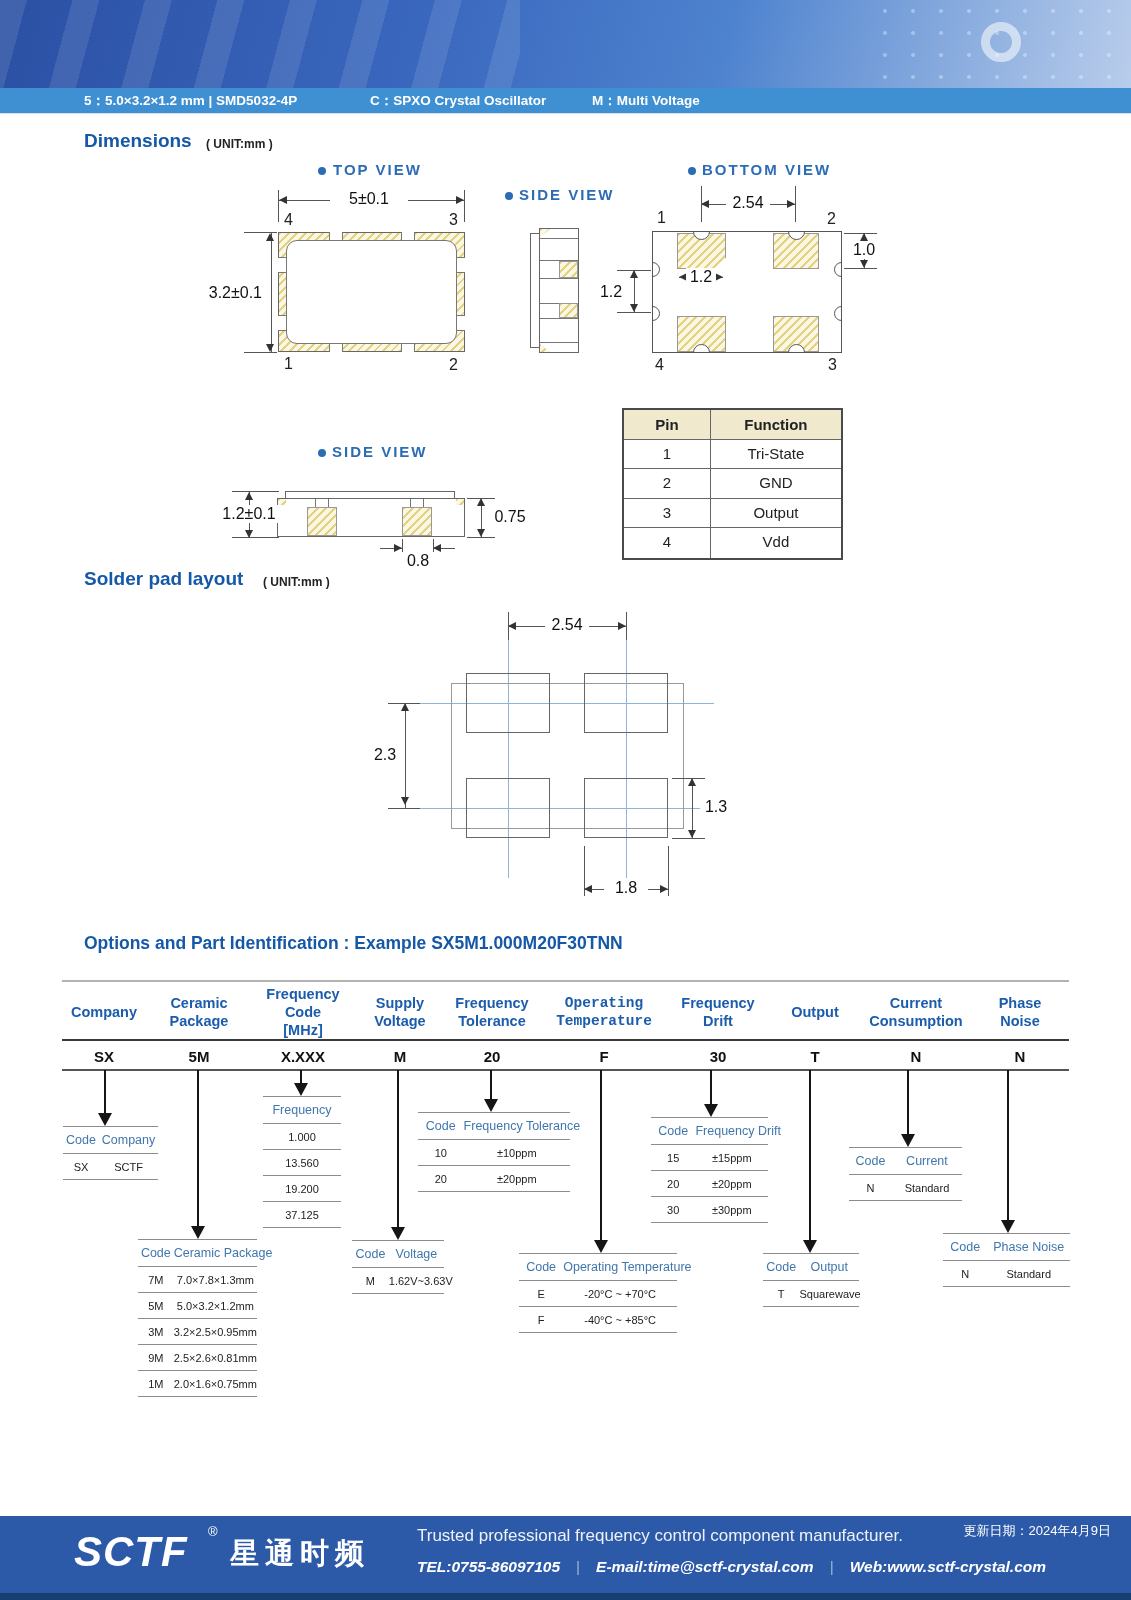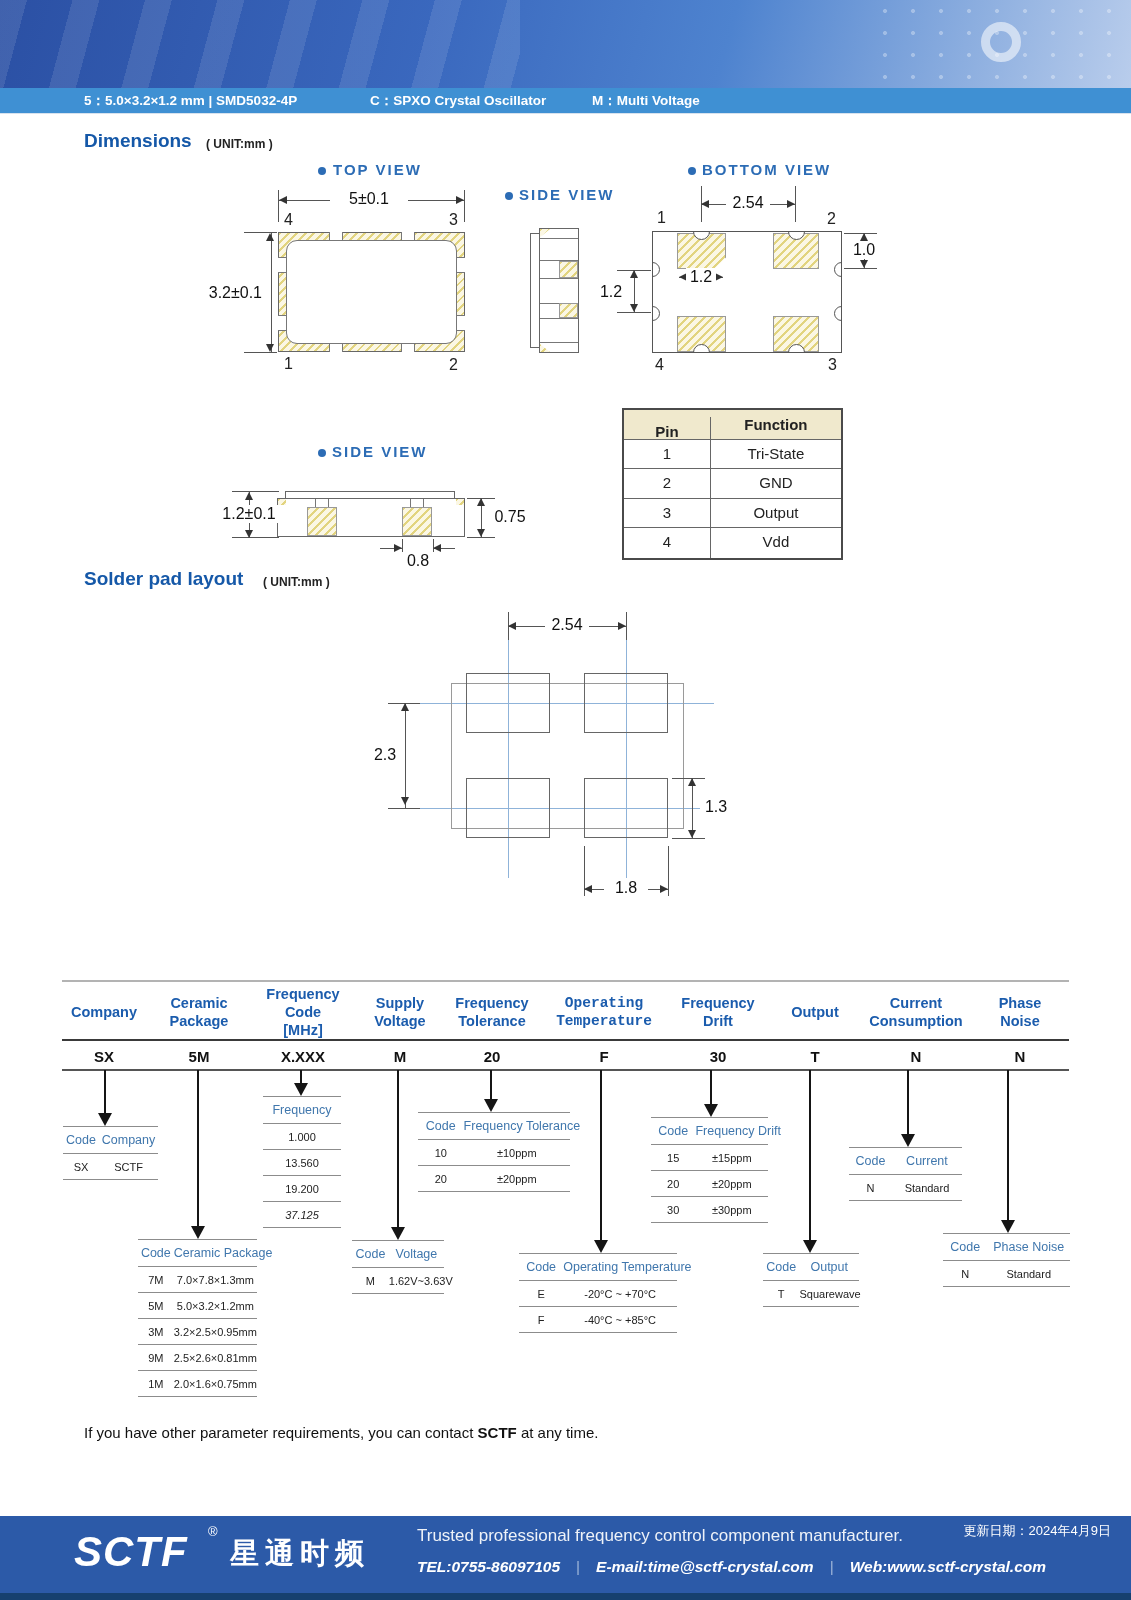--- a/index.html
+++ b/index.html
@@ -171,21 +171,21 @@
     <div class="ln" style="left:617px;top:270px;width:34px;height:1px"></div>
     <div class="ln" style="left:617px;top:312px;width:34px;height:1px"></div>
     <div class="ln" style="left:634px;top:270px;width:1px;height:42px"></div>
     <div class="tri tu" style="left:630px;top:270px"></div>
     <div class="tri td" style="left:630px;top:304px"></div>
     <span class="dim" style="left:596px;top:283px;width:30px">1.2</span>
   </div>
 
   <div id="pin-table">
       <div class="pt-row pt-head">
-        <div class="pt-cell" style="width: 40%; margin-top: 7px;">Pin</div>
+        <div class="pt-cell" style="width: 40%;">Pin</div>
         <div class="pt-cell" style="width: 60%;">Function</div>
       </div>
       <div class="pt-row">
         <div class="pt-cell" style="width: 40%;">1</div>
         <div class="pt-cell" style="width: 60%;">Tri-State</div>
       </div>
       <div class="pt-row">
         <div class="pt-cell" style="width: 40%;">2</div>
         <div class="pt-cell" style="width: 60%;">GND</div>
       </div>
@@ -273,27 +273,25 @@
     <span class="dim" style="left:700px;top:798px;width:32px">1.3</span>
 
     <div class="ln" style="left:584px;top:846px;width:1px;height:50px"></div>
     <div class="ln" style="left:668px;top:846px;width:1px;height:50px"></div>
     <div class="ln" style="left:584px;top:889px;width:84px;height:1px"></div>
     <div class="tri tl" style="left:584px;top:885px"></div>
     <div class="tri tr" style="left:660px;top:885px"></div>
     <span class="dim" style="left:604px;top:879px;width:44px">1.8</span>
   </div>
 
+  <div class="sect" style="left:84px;top:933px;font-size:17.5px">Options and Part Identification :  Example SX5M1.000M20F30TNN</div>
   <div class="abs" style="left:62px;top:980px;width:1007px;height:2px;background:#b3b3b3"></div>
   <div class="abs" style="left:62px;top:1039px;width:1007px;height:2px;background:#3a3a3a"></div>
   <div class="abs" style="left:62px;top:1069px;width:1007px;height:2px;background:#555"></div>
 
-  <div class="abs" style="left:84px;top:1424px;font-size:15px;color:#111">
-    <span>If you have other parameter requirements, you can contact </span><b>SCTF</b><span> at any time.</span>
-  </div>
 
   <div id="ft">
     <span class="abs" style="right:20px;top:6px;font-size:13px">更新日期：2024年4月9日</span>
     <span class="abs" style="left:74px;top:12px;font-size:42px;font-weight:900;font-style:italic;letter-spacing:1px">SCTF</span>
     <span class="abs" style="left:208px;top:8px;font-size:13px">®</span>
     <span class="abs" style="left:230px;top:18px;font-size:29px;letter-spacing:6px;font-weight:600;font-family:'DejaVu Serif',serif">星通时频</span>
     <span class="abs" style="left:417px;top:10px;font-size:17px;color:#eef2f8">Trusted professional frequency control component manufacturer.</span>
     <div class="abs" style="left:417px;top:42px;display:flex;gap:16px;font-size:15.5px;font-weight:700;font-style:italic">
       <span>TEL:0755-86097105</span>
       <span class="ft-sep">|</span>
@@ -370,21 +368,21 @@
       <div class="st-row">
         <div class="st-cell" style="width: 100%;">1.000</div>
       </div>
       <div class="st-row">
         <div class="st-cell" style="width: 100%;">13.560</div>
       </div>
       <div class="st-row">
         <div class="st-cell" style="width: 100%;">19.200</div>
       </div>
       <div class="st-row">
-        <div class="st-cell" style="width: 100%; font-style: italic;">37.125</div>
+        <div class="st-cell" style="width: 100%;">37.125</div>
       </div>
     </div>
     <div class="st" style="left: 418px; top: 1112px; width: 152px;">
       <div class="st-row st-head">
         <div class="st-cell" style="width: 30%;">Code</div>
         <div class="st-cell" style="width: 70%;">Frequency Tolerance</div>
       </div>
       <div class="st-row">
         <div class="st-cell" style="width: 30%;">10</div>
         <div class="st-cell" style="width: 70%;">±10ppm</div>

